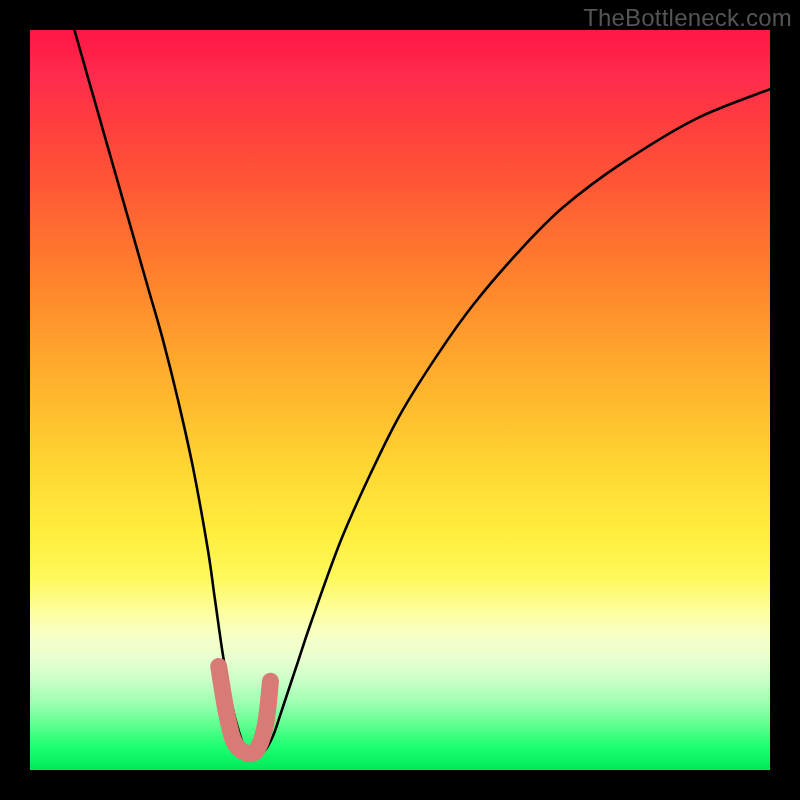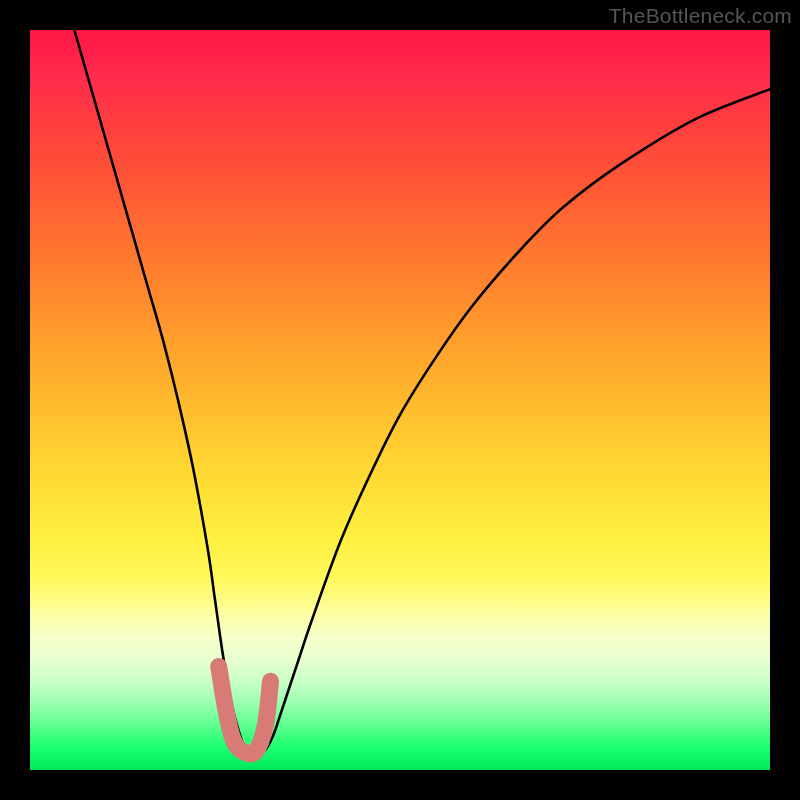--- a/index.html
+++ b/index.html
@@ -47,21 +47,21 @@
       #9bffb0 91%,
       #5dff8e 94%,
       #1aff6f 97%,
       #00e85a 100%);
   }
   .watermark {
     position: absolute;
     top: 4px;
     right: 8px;
     color: #555;
-    font-size: 21px;
+    font-size: 24px;
     font-weight: 500;
     letter-spacing: 0.2px;
     user-select: none;
   }
   svg.curve {
     position: absolute;
     left: 0; top: 0;
     width: 740px; height: 740px;
   }
   svg.marker {

